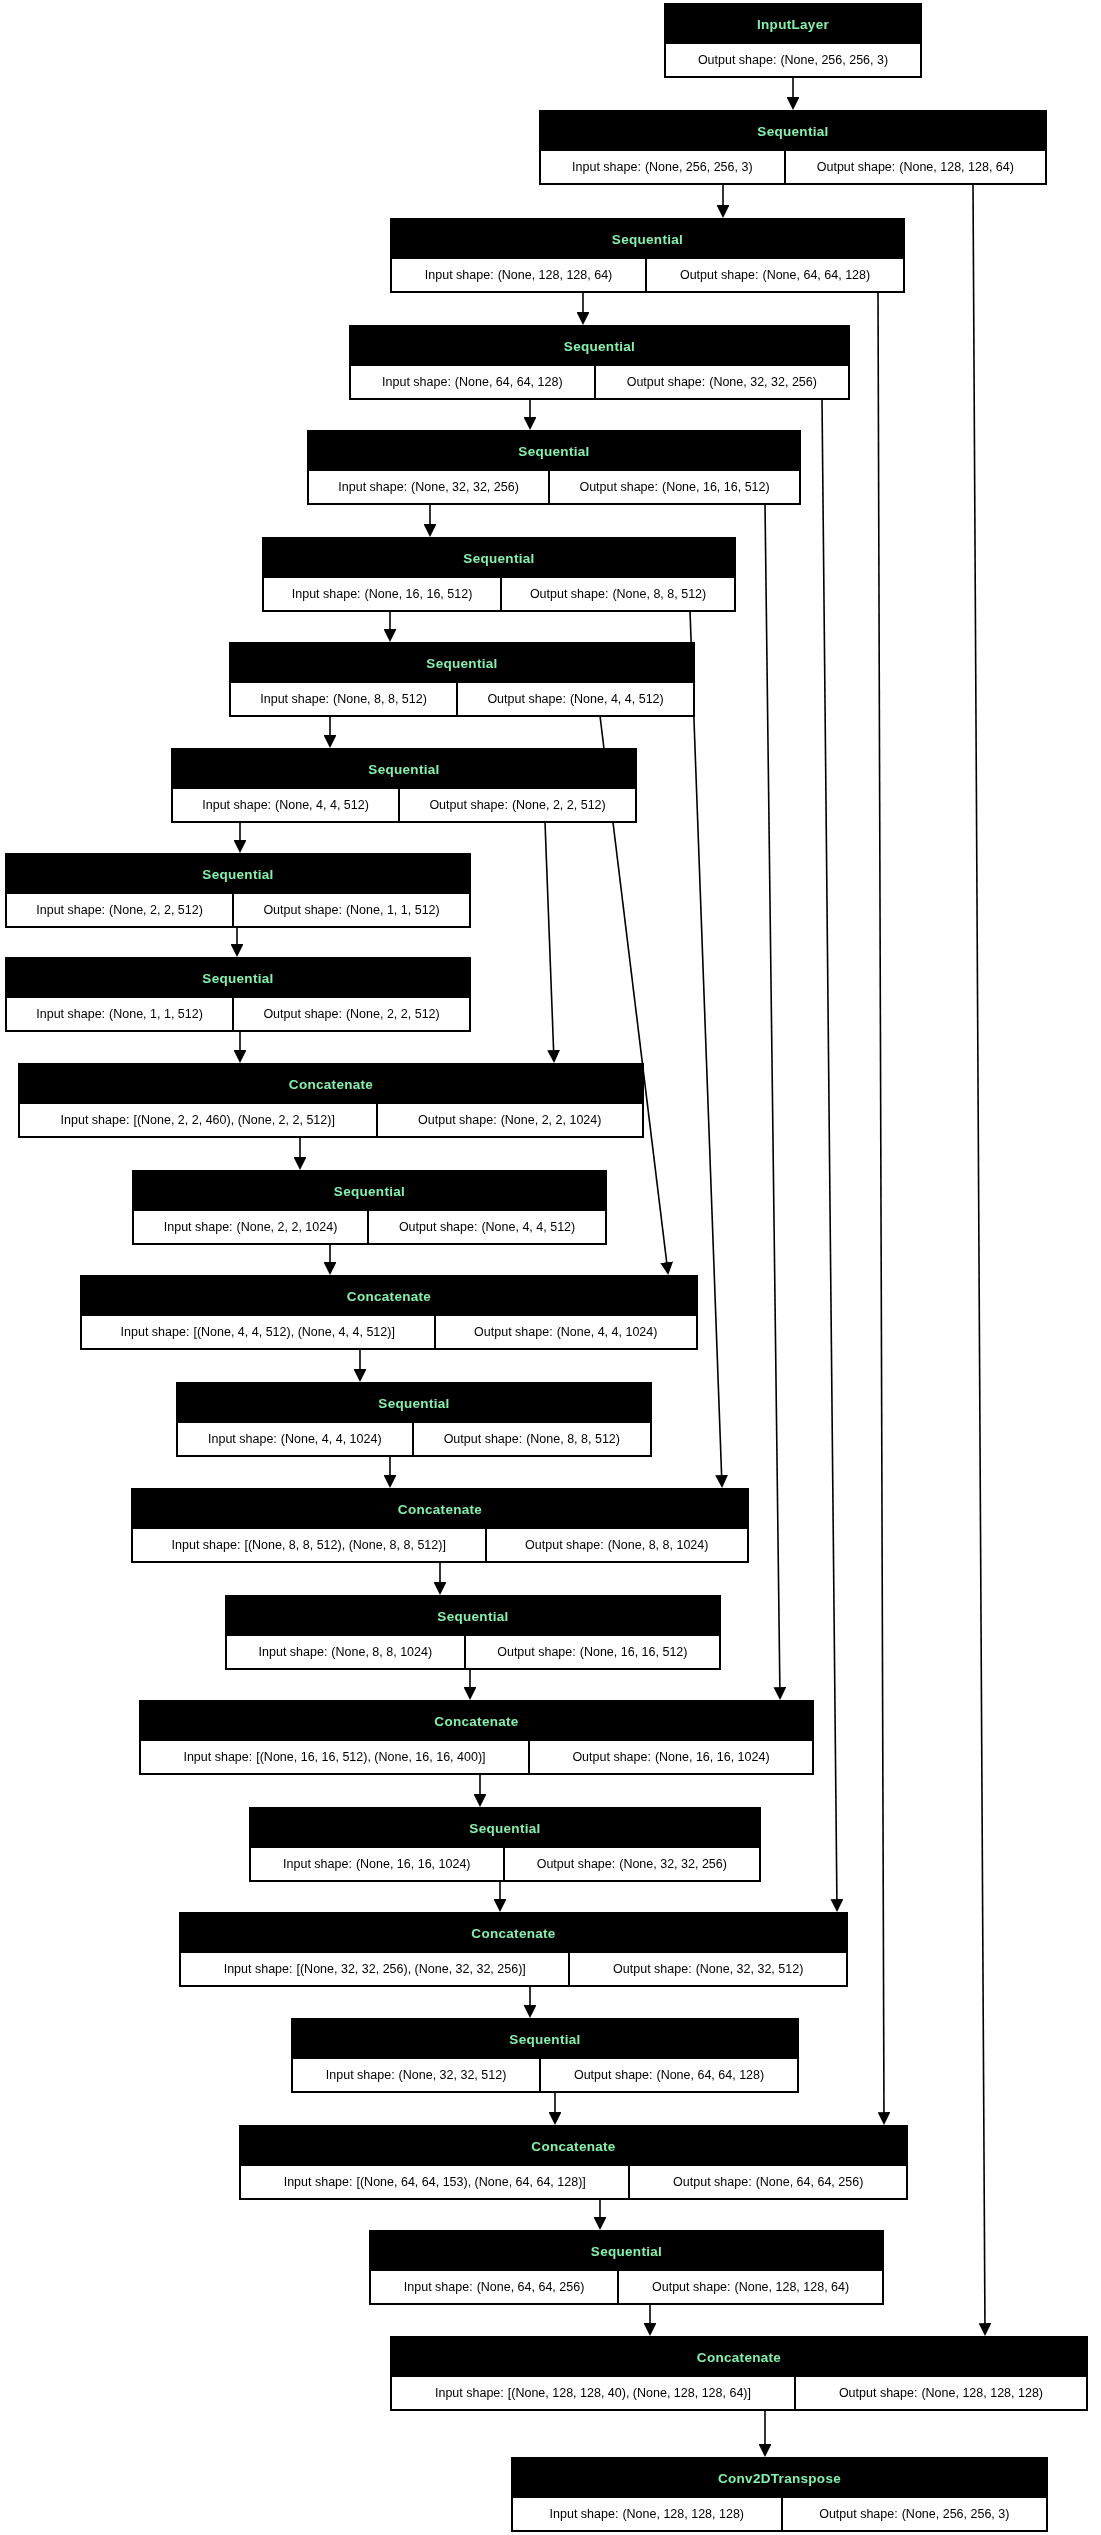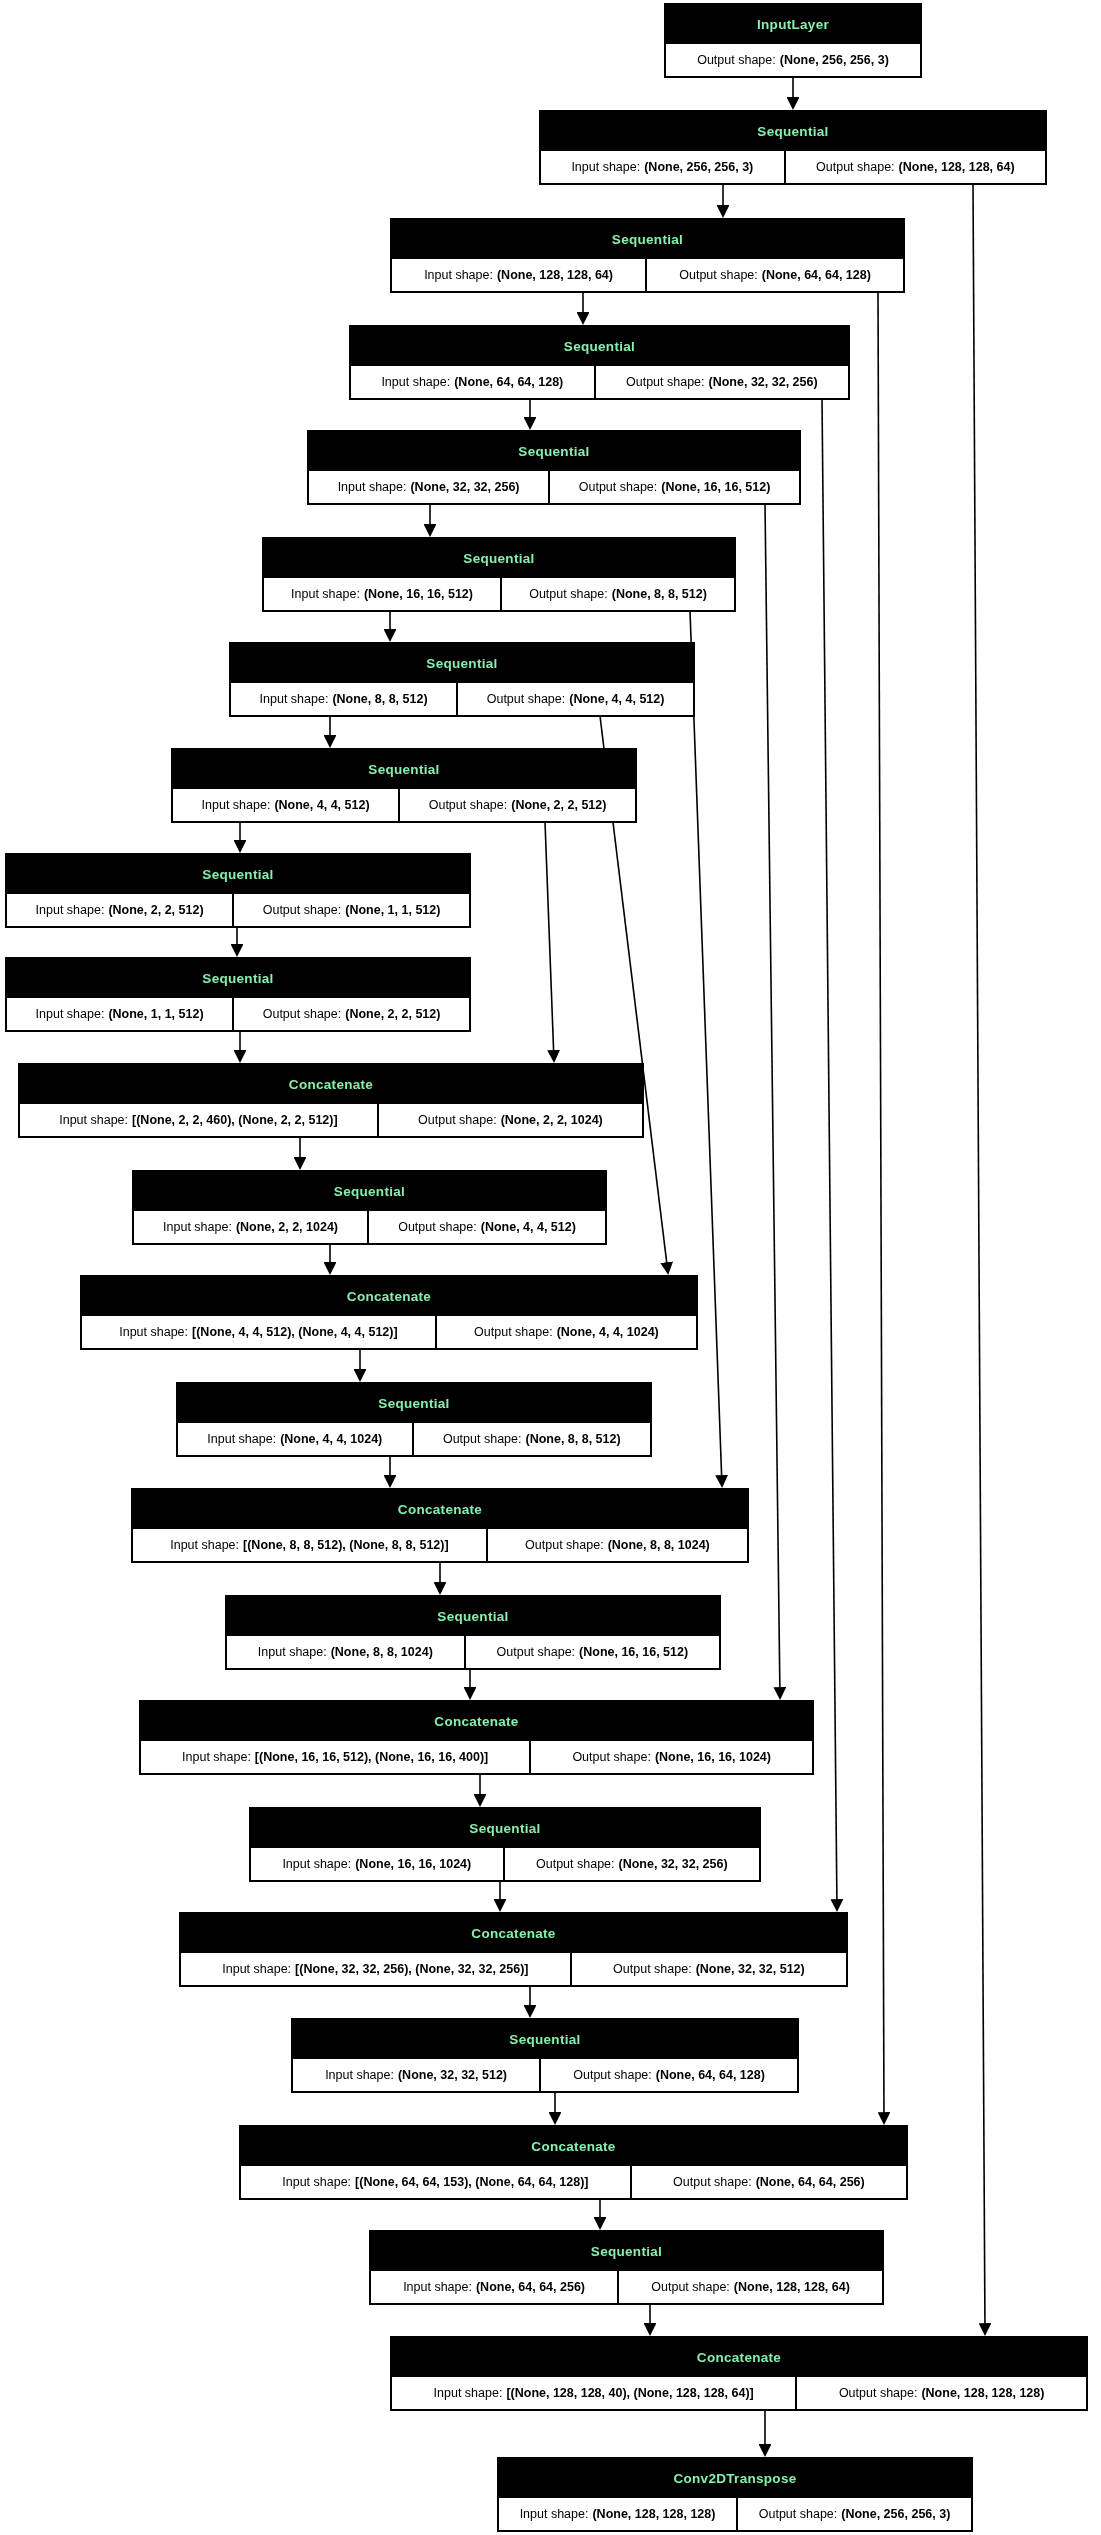--- a/index.html
+++ b/index.html
@@ -6,21 +6,21 @@
   #canvas{position:relative;width:1101px;height:2535px;background:#ffffff;
           font-family:"Liberation Sans",sans-serif;overflow:hidden;}
   #edges{position:absolute;left:0;top:0;width:1101px;height:2535px;}
   .node{position:absolute;background:#000000;border:1px solid #000000;box-sizing:border-box;height:75px;}
   .hdr{height:40px;display:flex;align-items:center;justify-content:center;
        color:#86efac;font-weight:700;font-size:13.5px;letter-spacing:.3px;}
   .nbody{display:flex;background:#ffffff;margin:0 1px 1px 1px;height:32px;}
   .cell{flex:1 1 auto;display:flex;align-items:center;justify-content:center;
         font-size:12.5px;color:#000000;white-space:nowrap;padding:0 12px;background:#ffffff;}
   .cell + .cell{border-left:2px solid #000000;}
-  .shape{font-weight:700;margin-left:4px;}
+  .shape{font-weight:400;margin-left:4px;}
 </style>
 </head>
 <body>
 
 <div id="canvas">
   <svg id="edges" xmlns="http://www.w3.org/2000/svg">
     <defs>
       <marker id="arrow" viewBox="0 0 10 10" refX="8.5" refY="5" markerWidth="8" markerHeight="8" orient="auto">
         <path d="M 0 0 L 10 5 L 0 10 z" fill="#000000"></path>
       </marker>
@@ -344,21 +344,21 @@
         <div class="cell">
     <span class="prefix">Input shape:</span>
     <span class="shape">[(None, 128, 128, 40), (None, 128, 128, 64)]</span>
   </div>
         <div class="cell">
     <span class="prefix">Output shape:</span>
     <span class="shape">(None, 128, 128, 128)</span>
   </div>
       </div>
   </div>
-    <div class="node" style="left: 497px; top: 2457px; width: 476px;">
+    <div class="node" style="left: 511px; top: 2457px; width: 537px;">
     <div class="hdr">Conv2DTranspose</div>
     <div class="nbody">
         <div class="cell">
     <span class="prefix">Input shape:</span>
     <span class="shape">(None, 128, 128, 128)</span>
   </div>
         <div class="cell">
     <span class="prefix">Output shape:</span>
     <span class="shape">(None, 256, 256, 3)</span>
   </div>

